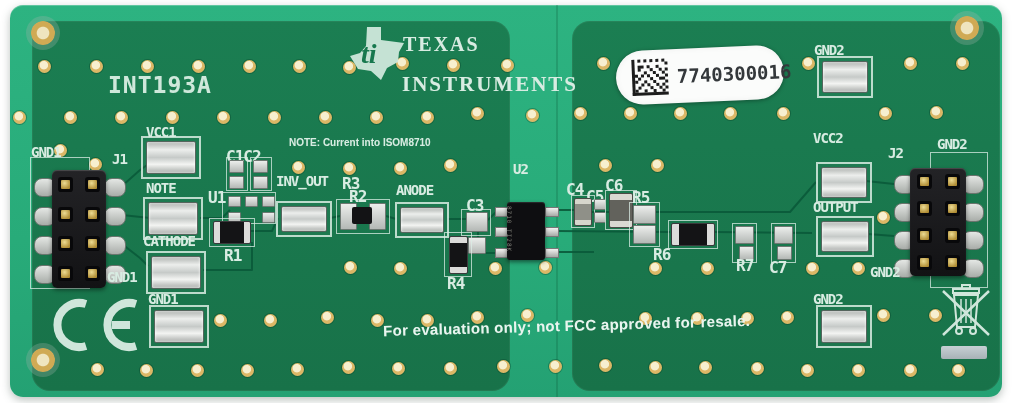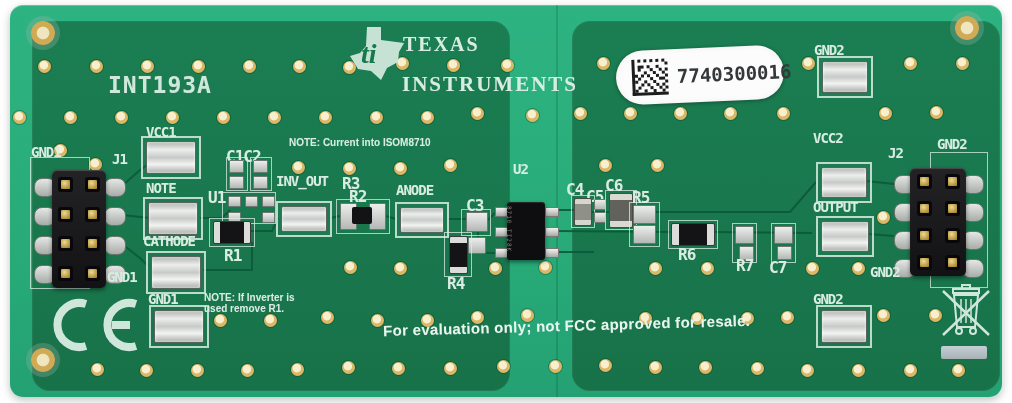--- a/index.html
+++ b/index.html
@@ -186,24 +186,20 @@
   <svg width="58" height="56" style="left:347px;top:25px">
     <path d="M20 2 L34 2 L34 15 L57 18 L52 27 L51 37 L40 43 L34 55 L24 46 L11 44 L3 31 L13 28 L19 21 Z" fill="#cfe8db" opacity="0.95"></path>
     <text x="14" y="38" font-family="Liberation Serif, serif" font-size="28" font-style="italic" font-weight="bold" fill="#17784e">ti</text>
   </svg>
   <div class="silk brand-serif" style="left:402px;top:72px;font-size:21px">INSTRUMENTS</div>
   <div class="silk brand-serif" style="left:403px;top:33px;font-size:20px">TEXAS</div>
 
   <div class="silk note" style="left:289px;top:137px">
     <div>NOTE: Current into ISOM8710</div>
   </div>
-  <div class="silk note" style="left:204px;top:292px">
-    <div>NOTE: If Inverter is</div>
-    <div>used remove R1.</div>
-  </div>
   <div class="silk eval" style="left:383px;top:317px">For evaluation only; not FCC approved for resale.</div>
 
   <div class="sticker">
     <svg width="36" height="36" viewBox="0 0 12 12" style="position:static">
       <g fill="#1c1c1c">
         <rect x="0" y="0" width="1" height="12"></rect>
           <rect x="0" y="11" width="12" height="1"></rect>
         <path d="M2 0h1v1h-1z M4 0h1v1h-1z M6 0h1v1h-1z M8 0h1v1h-1z M10 0h1v1h-1z
                  M11 1h1v1h-1z M11 3h1v1h-1z M11 5h1v1h-1z M11 7h1v1h-1z M11 9h1v1h-1z
                  M2 2h2v1h-2z M5 2h1v1h-1z M8 2h1v1h-1z M2 3h1v1h-1z M6 3h1v1h-1z M9 3h1v1h-1z
@@ -322,21 +318,21 @@
   <div class="spad" style="left:594px;top:199px;width:10px;height:9px"></div>
   <div class="spad" style="left:594px;top:212px;width:10px;height:9px"></div>
   <div class="skbox" style="left:605px;top:190px;width:30px;height:38px"></div>
   <div class="cap-v" style="left:609px;top:193px;width:22px;height:33px;background:linear-gradient(180deg,#d9d9d2 0 18%,#62625c 18% 82%,#d9d9d2 82%)"></div>
   <div class="skbox" style="left:629px;top:202px;width:29px;height:43px"></div>
   <div class="spad" style="left:633px;top:205px;width:21px;height:17px"></div>
   <div class="spad" style="left:633px;top:225px;width:21px;height:17px"></div>
 
   <div class="skbox" style="left:668px;top:220px;width:48px;height:27px"></div>
   <div class="chip-h" style="left:671px;top:223px;width:42px;height:21px"></div>
-  <div class="silk lbl12" style="left:678px;top:245px">R6</div>
+  <div class="silk lbl12" style="left:653px;top:245px">R6</div>
 
   <div class="skbox" style="left:732px;top:223px;width:23px;height:38px"></div>
   <div class="spad" style="left:735px;top:226px;width:17px;height:16px"></div>
   <div class="spad" style="left:739px;top:246px;width:13px;height:12px"></div>
   <div class="silk lbl12" style="left:736px;top:256px">R7</div>
 
   <div class="skbox" style="left:771px;top:223px;width:23px;height:38px"></div>
   <div class="spad" style="left:774px;top:226px;width:17px;height:16px"></div>
   <div class="spad" style="left:777px;top:246px;width:13px;height:12px"></div>
   <div class="silk lbl12" style="left:769px;top:258px">C7</div>

